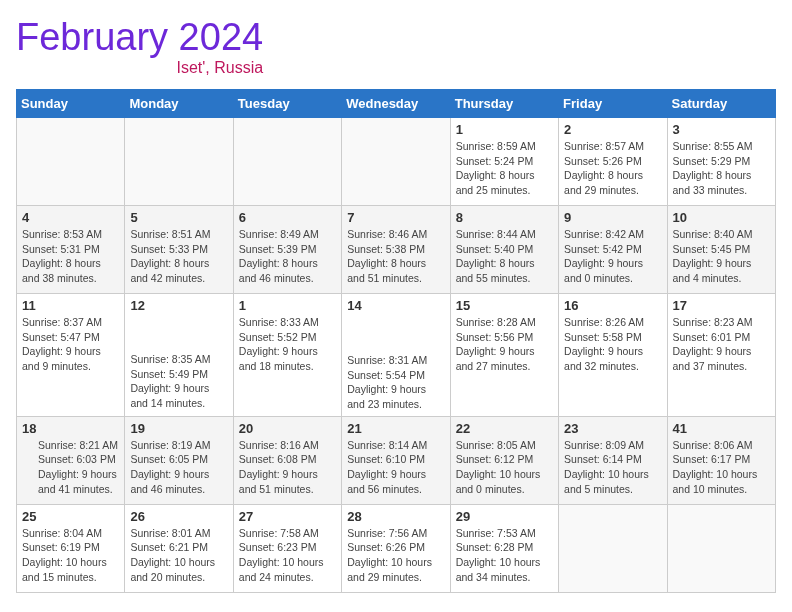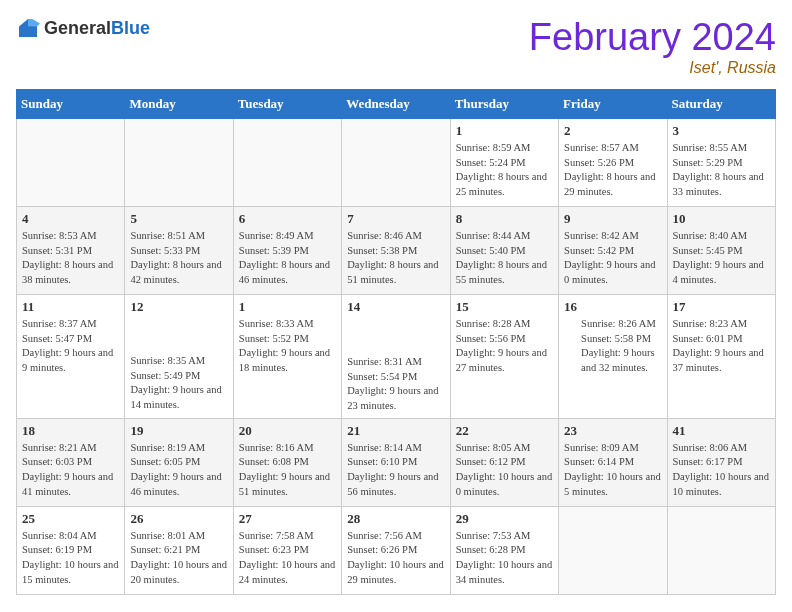--- a/index.html
+++ b/index.html
@@ -38,28 +38,26 @@
     .title-block {
       text-align: right;
     }
     .month-title {
       font-size: 38px;
       font-weight: normal;
       color: #6d28d9;
     }
     .location {
       font-size: 16px;
-      color: #a16207;
-      font-style: italic;
+      color: #be185d;
     }
     table {
       width: 100%;
       border-collapse: collapse;
       table-layout: fixed;
-      font-family: Liberation Serif, serif;
     }
     thead tr th {
       background-color: #2a75c7;
       color: #fff;
       font-size: 13px;
       font-weight: bold;
       padding: 6px 4px;
       text-align: left;
       border: 1px solid #2a75c7;
     }
@@ -87,30 +85,20 @@
       line-height: 1.4;
     }
     .empty-cell {
       background: #f9f9f9;
     }
   </style>
 </head>
 <body>
 
 <div class="header">
-  <div class="logo">
-    <svg class="logo-icon" viewBox="0 0 32 32">
-      <polygon points="16,4 28,14 28,28 4,28 4,14" fill="#2a75c7"></polygon>
-      <polygon points="16,4 28,14 16,14" fill="#1a5ca0"></polygon>
-      <polygon points="22,4 32,10 28,14 16,14 16,4" fill="#5aabf0"></polygon>
-    </svg>
-    <span>
-      <span class="logo-text-general">General</span><span class="logo-text-blue">Blue</span>
-    </span>
-  </div>
   <div class="title-block">
     <div class="month-title">February 2024</div>
     <div class="location">Iset', Russia</div>
   </div>
 </div>
 
 <table>
   <thead>
     <tr>
     <th>Sunday</th>
@@ -217,35 +205,35 @@
 Daylight: 9 hours and 23 minutes.</div>
         </td>
         <td>
           <span class="day-number">15</span>
           <div class="day-info" style="white-space: pre-line;">Sunrise: 8:28 AM
 Sunset: 5:56 PM
 Daylight: 9 hours and 27 minutes.</div>
         </td>
         <td>
           <span class="day-number">16</span>
-          <div class="day-info" style="white-space: pre-line; margin-left: 17px;">Sunrise: 8:26 AM
+          <div class="day-info" style="white-space: pre-line;">Sunrise: 8:26 AM
 Sunset: 5:58 PM
 Daylight: 9 hours and 32 minutes.</div>
         </td>
         <td>
           <span class="day-number">17</span>
           <div class="day-info" style="white-space: pre-line;">Sunrise: 8:23 AM
 Sunset: 6:01 PM
 Daylight: 9 hours and 37 minutes.</div>
         </td>
       </tr>
       <tr>
         <td>
           <span class="day-number">18</span>
-          <div class="day-info" style="white-space: pre-line;">Sunrise: 8:21 AM
+          <div class="day-info" style="white-space: pre-line; margin-left: 16px;">Sunrise: 8:21 AM
 Sunset: 6:03 PM
 Daylight: 9 hours and 41 minutes.</div>
         </td>
         <td>
           <span class="day-number">19</span>
           <div class="day-info" style="white-space: pre-line;">Sunrise: 8:19 AM
 Sunset: 6:05 PM
 Daylight: 9 hours and 46 minutes.</div>
         </td>
         <td>

